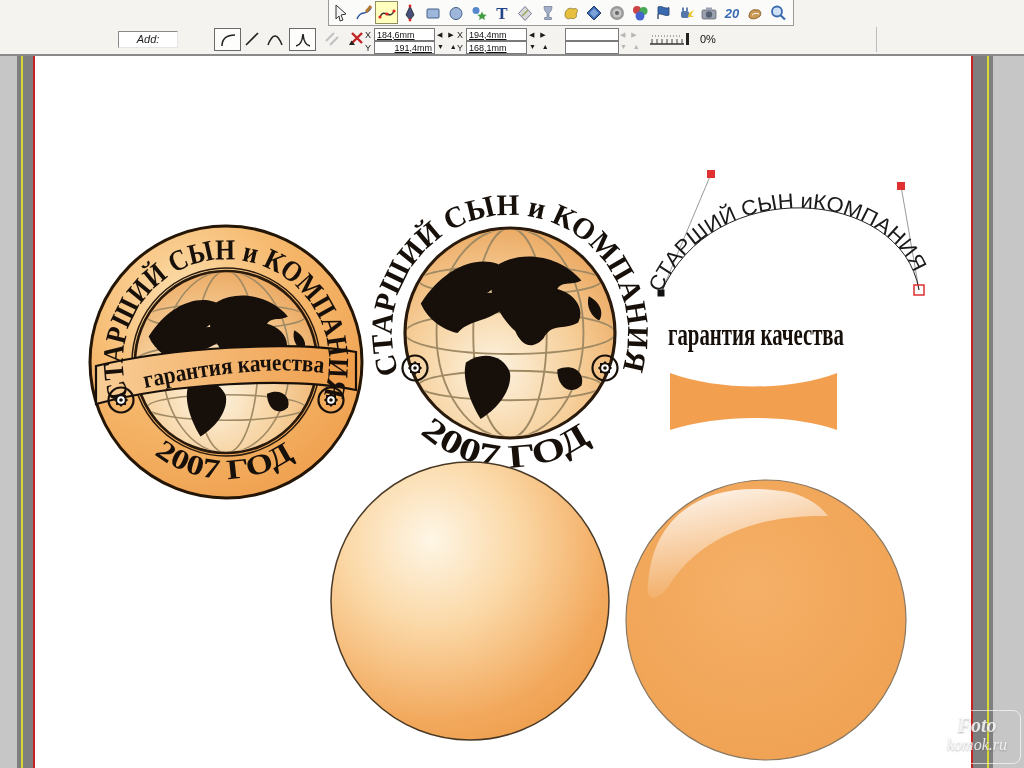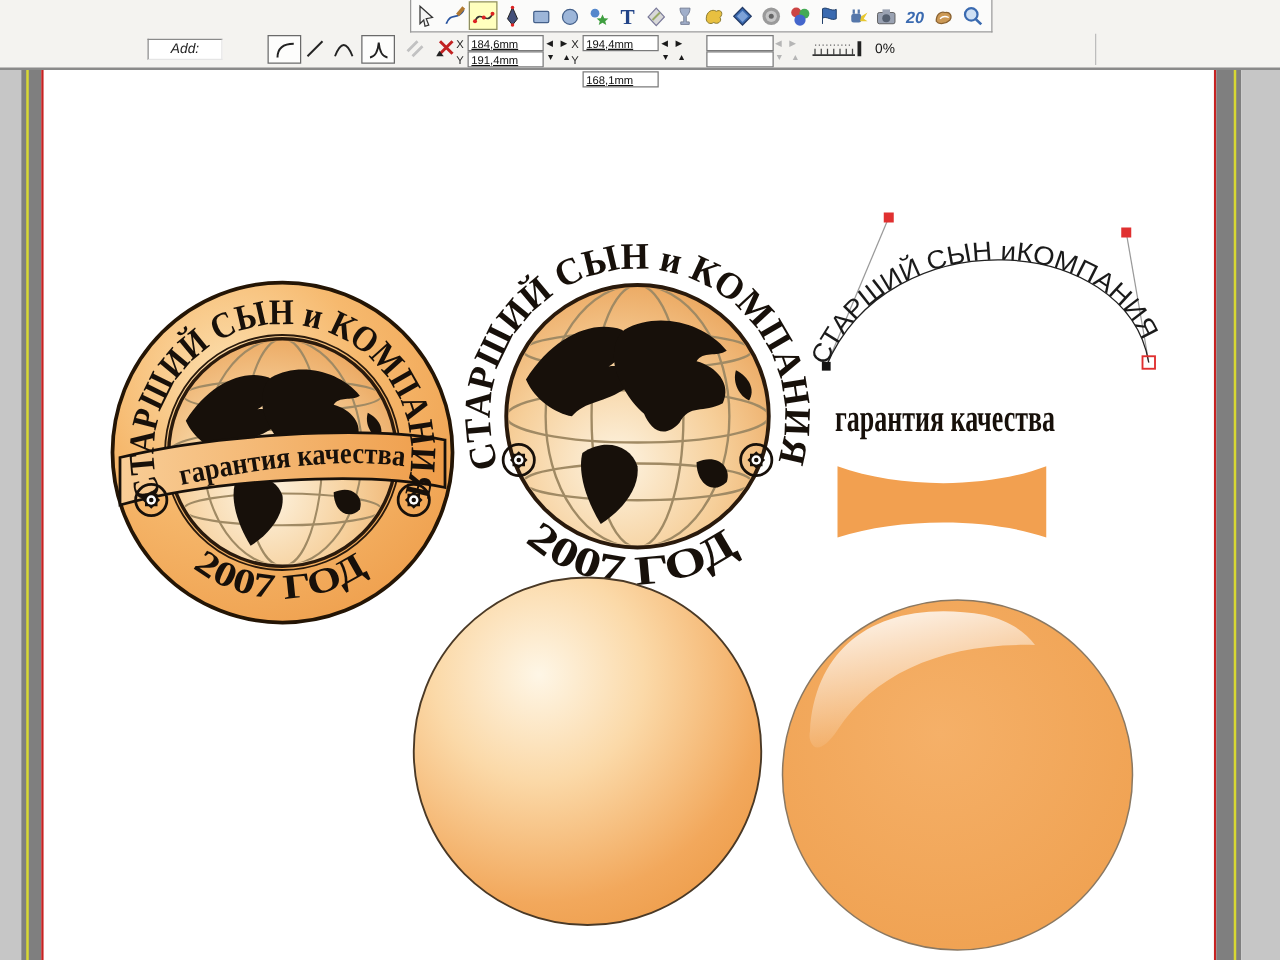--- a/index.html
+++ b/index.html
@@ -212,28 +212,28 @@
       <div class="mini-ico" style="left:372px;">
         <svg width="20" height="18">
             <path d="M16,13 C16,6.5 12,6 8,6" fill="none" stroke="#333" stroke-width="1.8"></path>
             <polygon points="8,2.5 3,6 8,9.5" fill="#333"></polygon>
           </svg>
       </div>
 
       <span class="xy-lab" style="left:364px;top:5px;">X</span>
       <input class="coordfield" style="left: 374px; top: 3px;" readonly="" value="184,6mm">
       <span class="xy-lab" style="left:364px;top:18px;">Y</span>
-      <input class="coordfield" style="left: 374px; top: 16px;" readonly="" value="191,4mm">
+      <input class="coordfield" style="left: 374px; top: 16px; text-align: right;" readonly="" value="191,4mm">
       <div class="arr" style="left:437px;top:6px;">◀ ▶</div>
       <div class="arr" style="left:437px;top:18px;">▼ ▲</div>
 
       <span class="xy-lab" style="left:456px;top:5px;">X</span>
       <input class="coordfield" style="left: 466px; top: 3px;" readonly="" value="194,4mm">
       <span class="xy-lab" style="left:456px;top:18px;">Y</span>
-      <input class="coordfield" style="left: 466px; top: 32px;" readonly="" value="168,1mm">
+      <input class="coordfield" style="left: 466px; top: 16px;" readonly="" value="168,1mm">
       <div class="arr" style="left:529px;top:6px;">◀ ▶</div>
       <div class="arr" style="left:529px;top:18px;">▼ ▲</div>
 
       <input class="coordfield" style="left: 565px; top: 3px; width: 48px;" readonly="">
       <input class="coordfield" style="left: 565px; top: 16px; width: 48px;" readonly="">
       <div class="arr gray" style="left:620px;top:6px;">◀ ▶</div>
       <div class="arr gray" style="left:620px;top:18px;">▼ ▲</div>
 
       <div class="mini-ico" style="left:648px;top:6px;">
         <svg width="46" height="16">
@@ -380,13 +380,17 @@
 
       <circle cx="470" cy="601" r="139" fill="url(#sphere1Grad)" stroke="#4a3926" stroke-width="1.5"></circle>
 
       <g>
         <circle cx="766" cy="620" r="140" fill="url(#sphere2Grad)" stroke="#8a7862" stroke-width="1.2"></circle>
         <path d="M648,585 C652,515 705,478 788,492 C806,496 820,505 828,516 C756,514 700,538 670,584 C662,596 655,600 651,597 C648,594 647,590 648,585 Z" fill="url(#glossGrad)"></path>
       </g>
     </svg>
   </div>
 
+  <div class="watermark">
+    <div class="wm1">Foto</div>
+    <div class="wm2">komok.ru</div>
+  </div>
 </div>
 
 </body></html>

